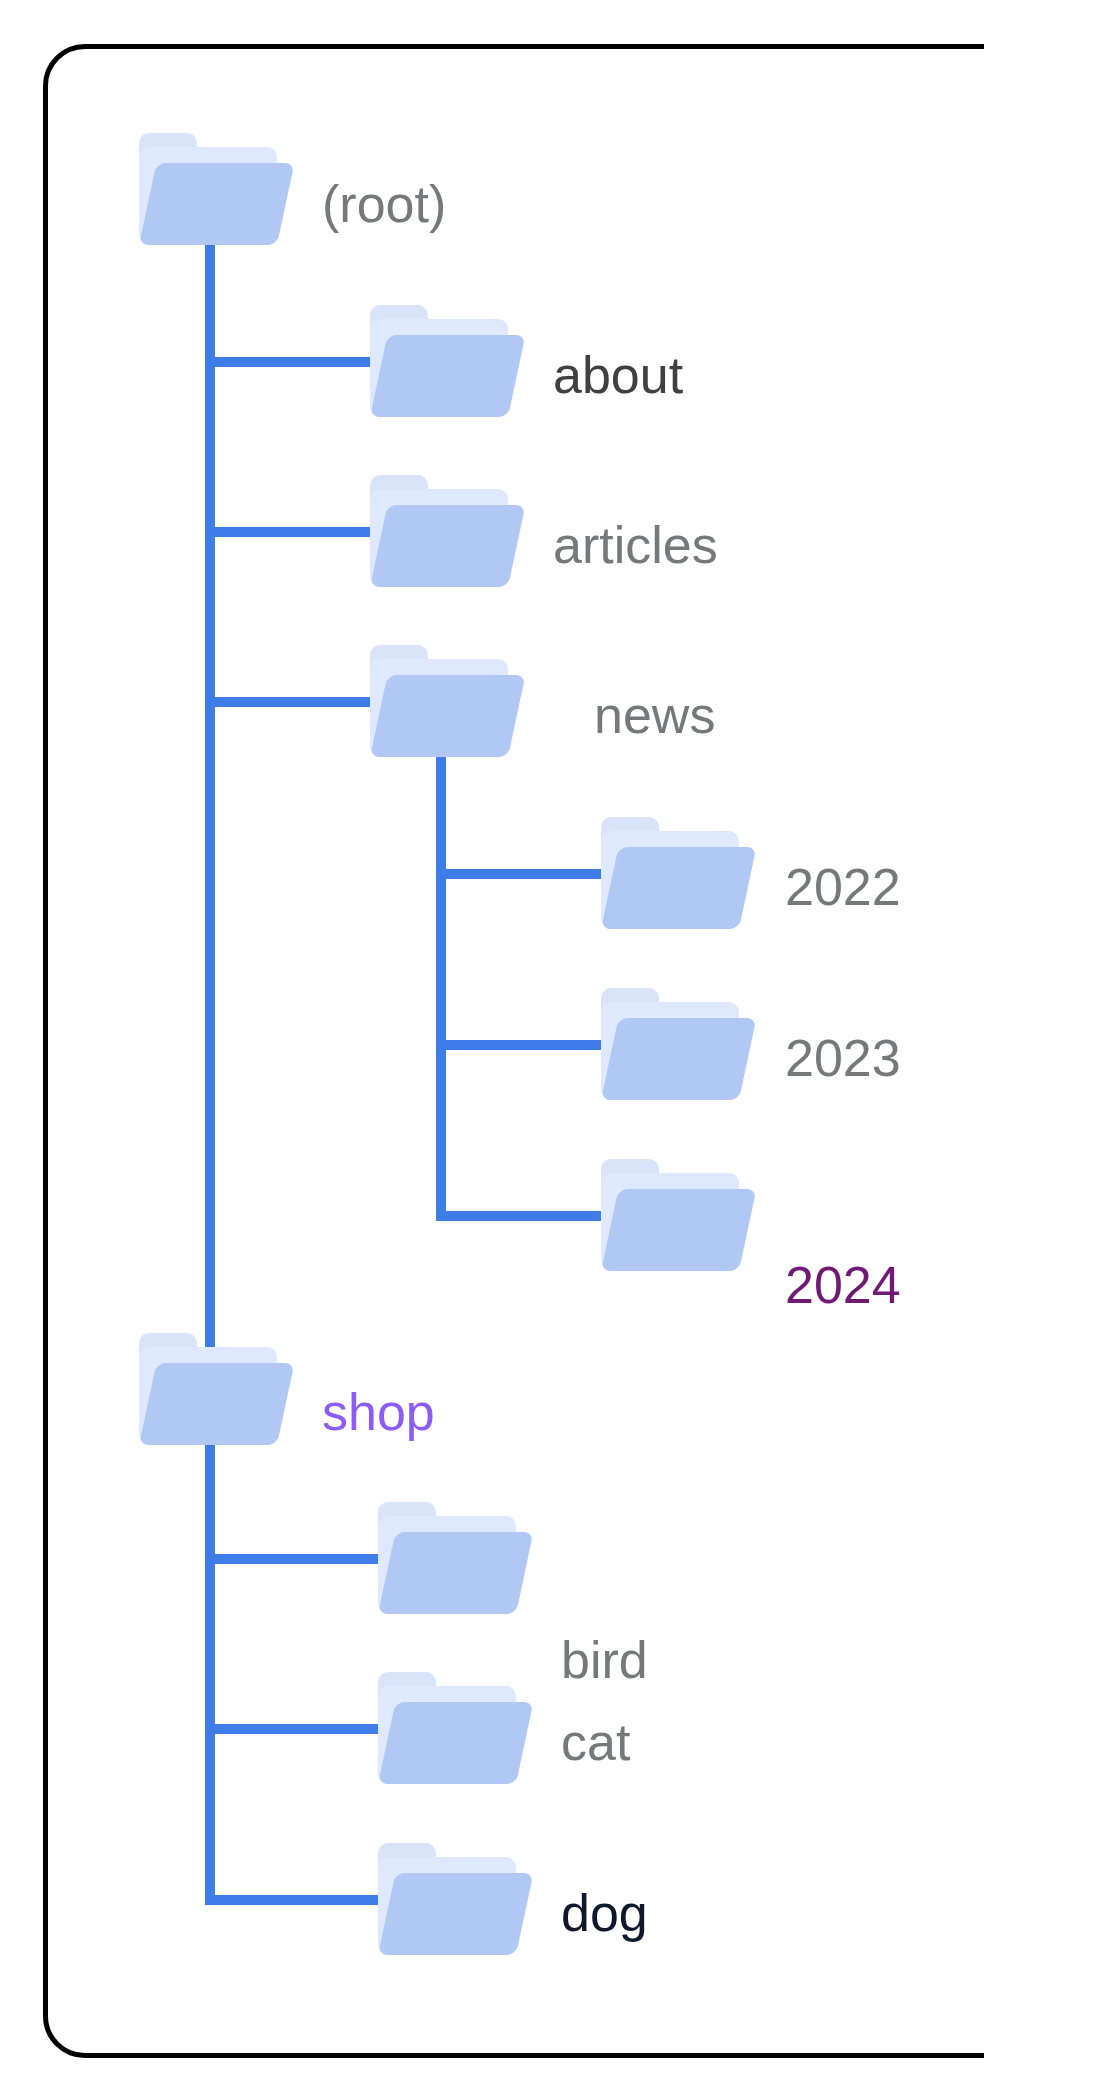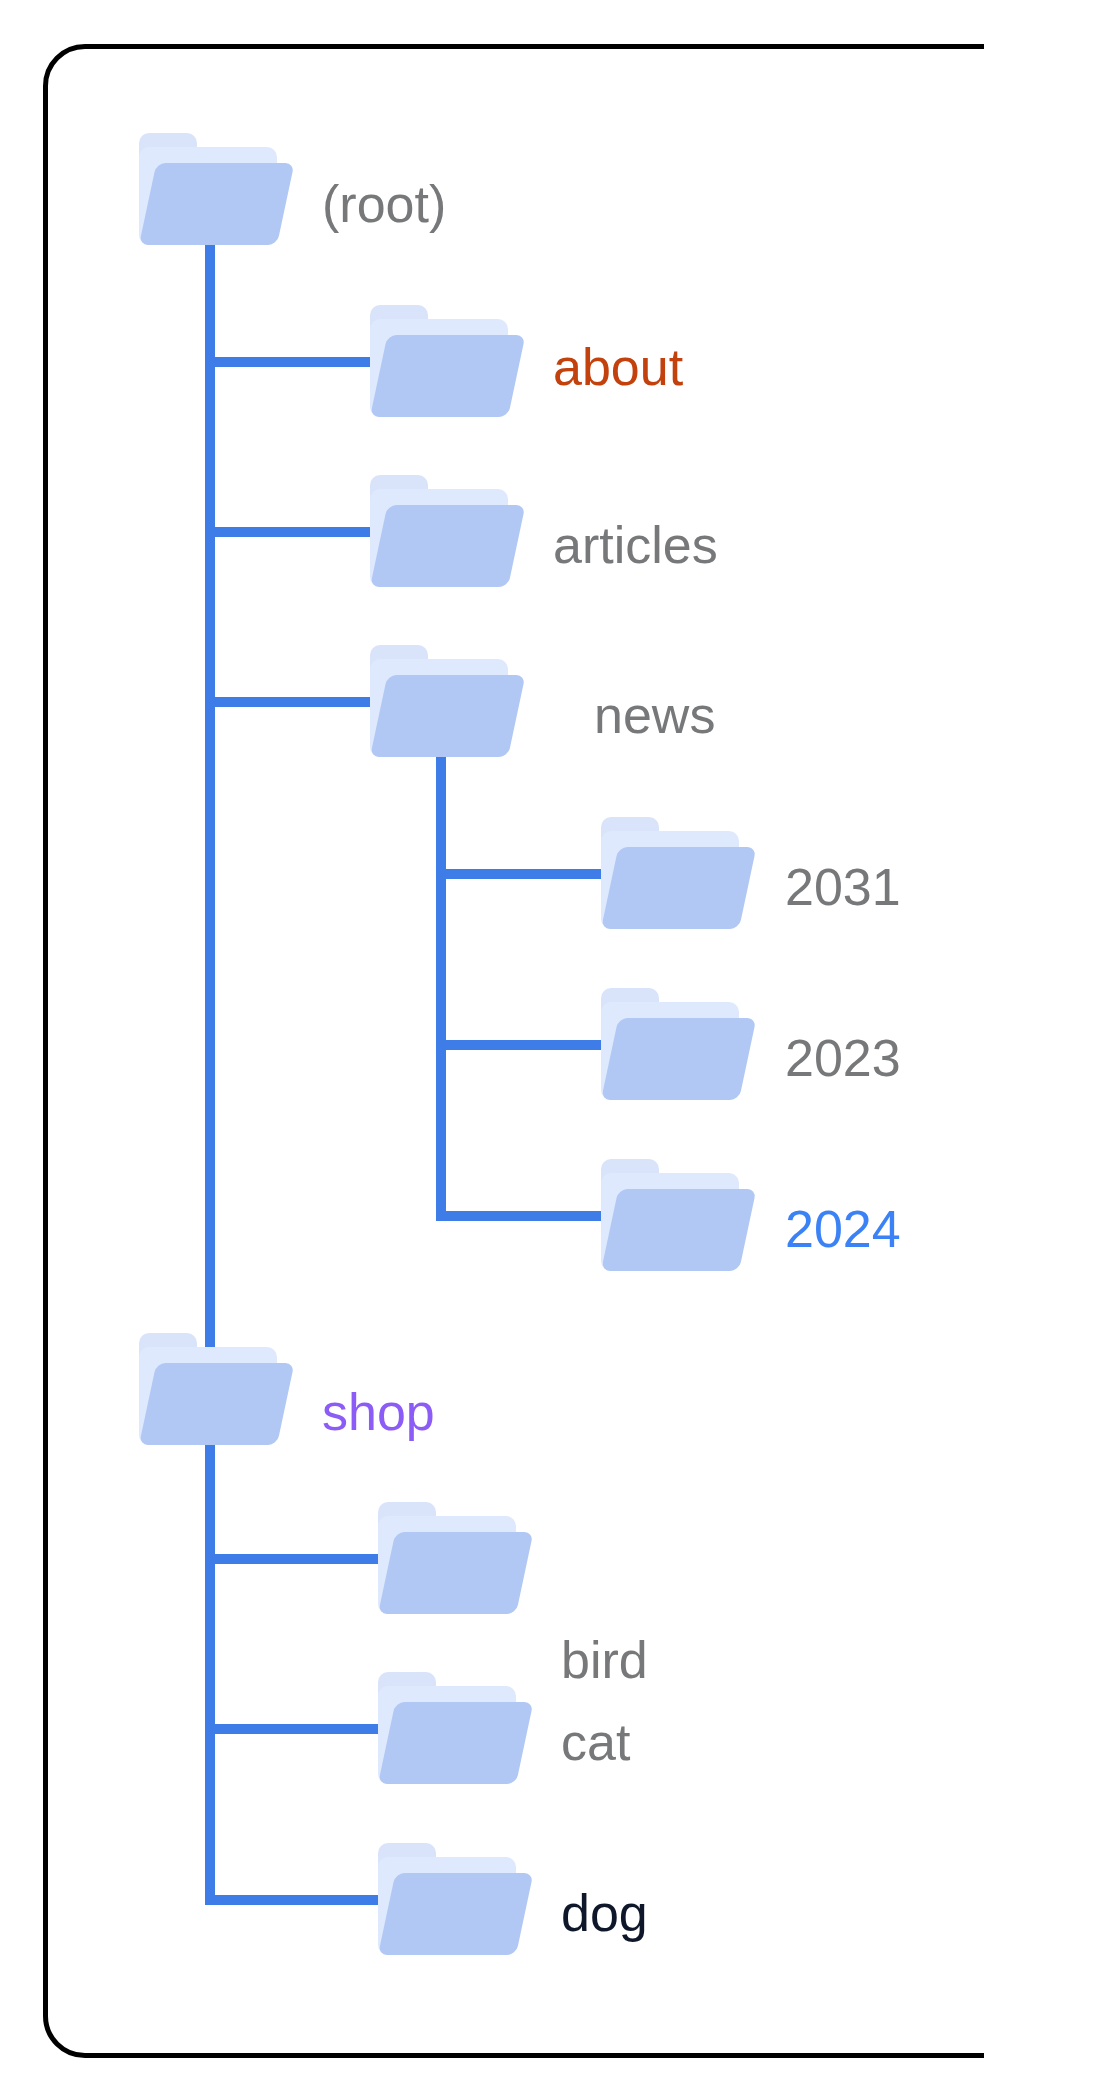--- a/index.html
+++ b/index.html
@@ -65,51 +65,51 @@
         <div class="tab" style="background: rgb(217, 228, 251);"></div>
         <div class="flap" style="background: rgb(223, 233, 253);"></div>
         <div class="front" style="background: rgb(177, 200, 245);"></div>
       </div>
       <div class="node-label" style="left: 322px; top: 204px; color: rgb(119, 120, 122);">(root)</div>
       <div class="folder" style="left: 370px; top: 305px;">
         <div class="tab" style="background: rgb(217, 228, 251);"></div>
         <div class="flap" style="background: rgb(223, 233, 253);"></div>
         <div class="front" style="background: rgb(177, 200, 245);"></div>
       </div>
-      <div class="node-label" style="left: 553px; top: 367px; color: #c2410c;">about</div>
+      <div class="node-label" style="left: 553px; top: 375px; color: #404040;">about</div>
       <div class="folder" style="left: 370px; top: 475px;">
         <div class="tab" style="background: rgb(217, 228, 251);"></div>
         <div class="flap" style="background: rgb(223, 233, 253);"></div>
         <div class="front" style="background: rgb(177, 200, 245);"></div>
       </div>
       <div class="node-label" style="left: 553px; top: 545px; color: rgb(119, 120, 122);">articles</div>
       <div class="folder" style="left: 370px; top: 645px;">
         <div class="tab" style="background: rgb(217, 228, 251);"></div>
         <div class="flap" style="background: rgb(223, 233, 253);"></div>
         <div class="front" style="background: rgb(177, 200, 245);"></div>
       </div>
       <div class="node-label" style="left: 553px; top: 715px; color: rgb(119, 120, 122); margin-left: 41px;">news</div>
       <div class="folder" style="left: 601px; top: 817px;">
         <div class="tab" style="background: rgb(217, 228, 251);"></div>
         <div class="flap" style="background: rgb(223, 233, 253);"></div>
         <div class="front" style="background: rgb(177, 200, 245);"></div>
       </div>
-      <div class="node-label" style="left: 785px; top: 887px; color: rgb(119, 120, 122);">2031</div>
+      <div class="node-label" style="left: 785px; top: 887px; color: rgb(119, 120, 122);">2022</div>
       <div class="folder" style="left: 601px; top: 988px;">
         <div class="tab" style="background: rgb(217, 228, 251);"></div>
         <div class="flap" style="background: rgb(223, 233, 253);"></div>
         <div class="front" style="background: rgb(177, 200, 245);"></div>
       </div>
       <div class="node-label" style="left: 785px; top: 1058px; color: rgb(119, 120, 122);">2023</div>
       <div class="folder" style="left: 601px; top: 1159px;">
         <div class="tab" style="background: rgb(217, 228, 251);"></div>
         <div class="flap" style="background: rgb(223, 233, 253);"></div>
         <div class="front" style="background: rgb(177, 200, 245);"></div>
       </div>
-      <div class="node-label" style="left: 785px; top: 1229px; color: #3b82f6;">2024</div>
+      <div class="node-label" style="left: 785px; top: 1285px; color: #701a75;">2024</div>
       <div class="folder" style="left: 139px; top: 1333px;">
         <div class="tab" style="background: rgb(217, 228, 251);"></div>
         <div class="flap" style="background: rgb(223, 233, 253);"></div>
         <div class="front" style="background: rgb(177, 200, 245);"></div>
       </div>
       <div class="node-label" style="left: 322px; top: 1412px; color: #8b5cf6;">shop</div>
       <div class="folder" style="left: 378px; top: 1502px;">
         <div class="tab" style="background: rgb(217, 228, 251);"></div>
         <div class="flap" style="background: rgb(223, 233, 253);"></div>
         <div class="front" style="background: rgb(177, 200, 245);"></div>

